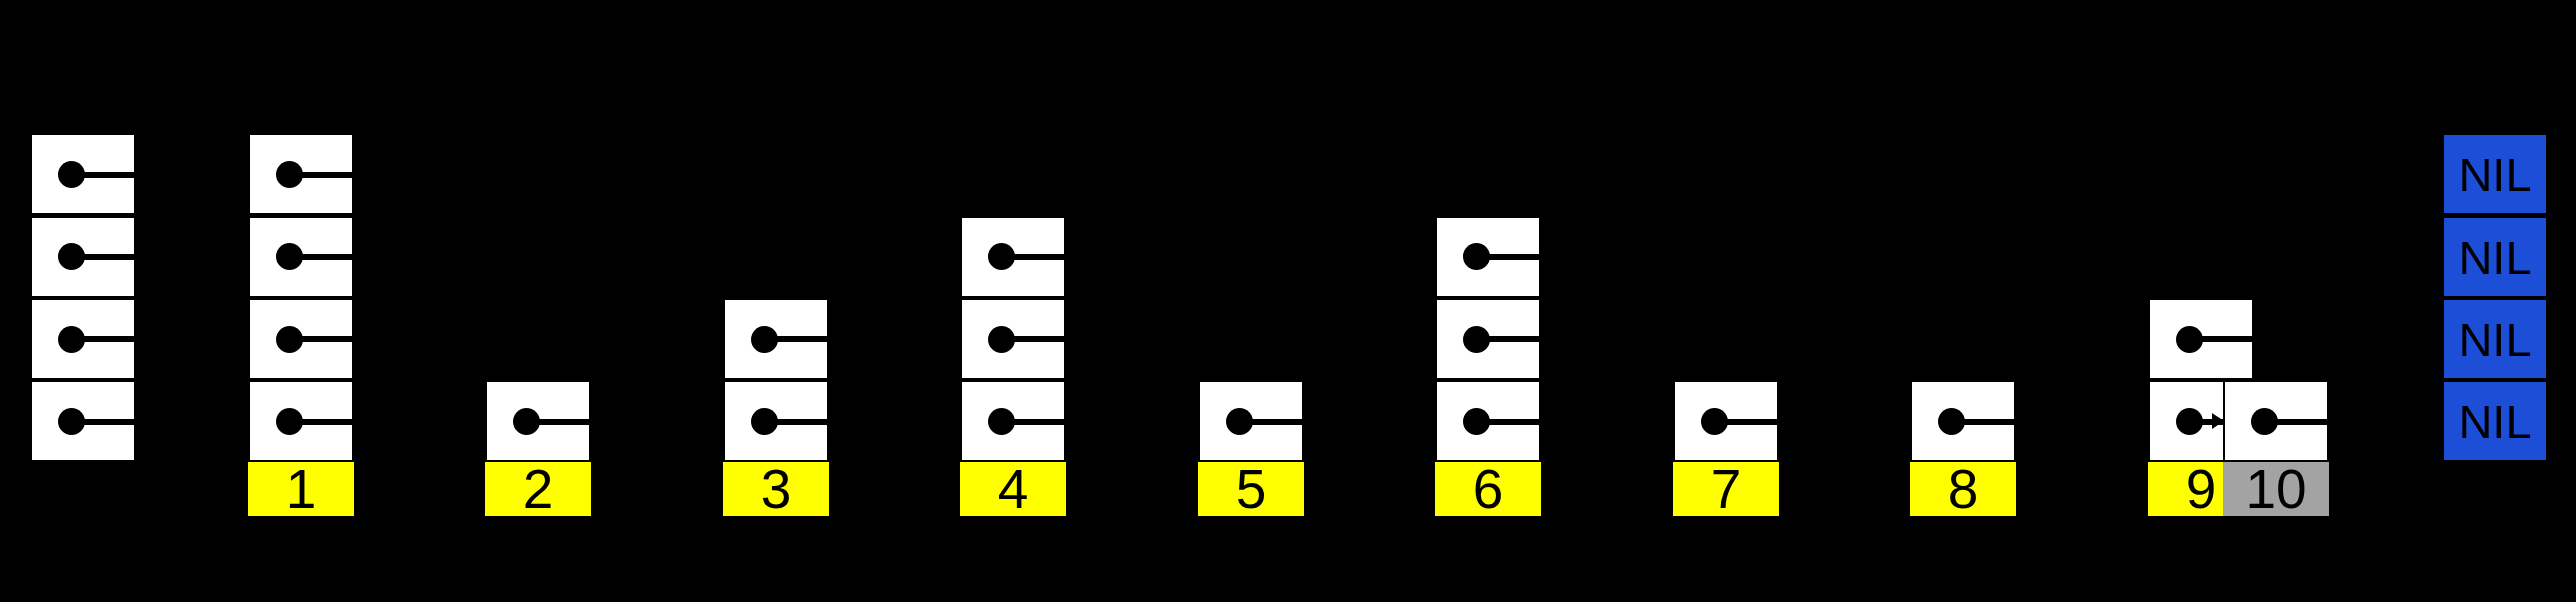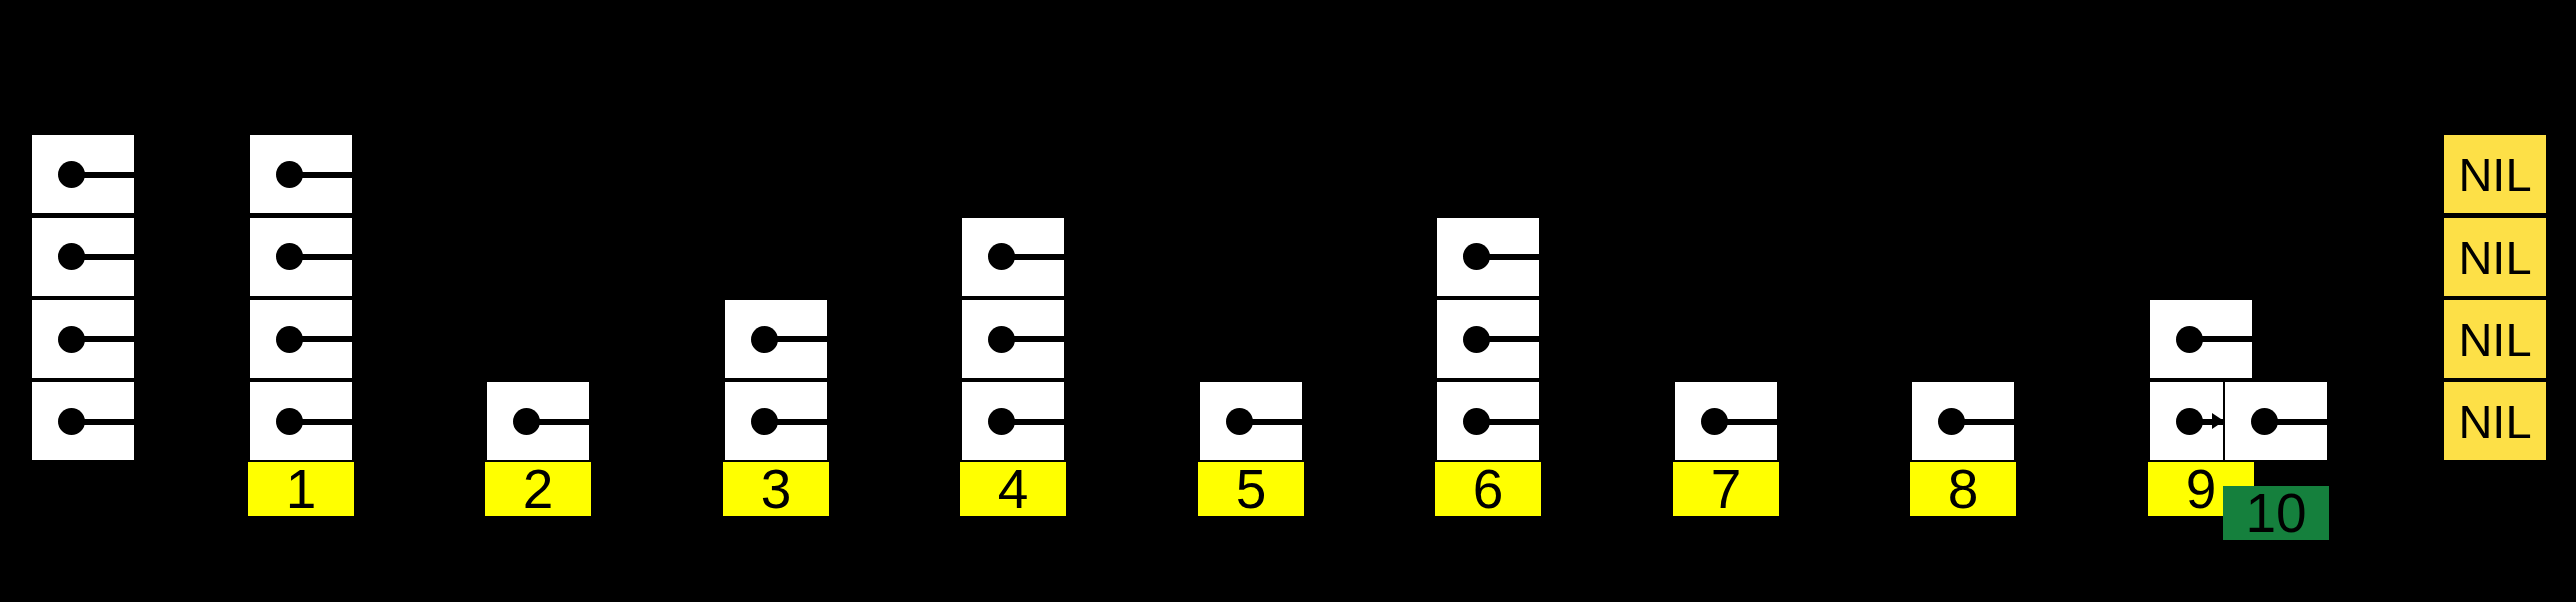--- a/index.html
+++ b/index.html
@@ -21,21 +21,21 @@
   .column {
     position: absolute;
   }
   .cell {
     position: absolute;
     box-sizing: border-box;
     background: #ffffff;
     border: 2.7px solid #000000;
   }
   .cell.nil {
-    background: #fde047;
+    background: #1d4ed8;
     display: flex;
     align-items: center;
     justify-content: center;
   }
   .nil-label {
     font-family: "Liberation Sans", sans-serif;
     font-size: 47px;
     color: #000000;
     line-height: 1;
     letter-spacing: 0px;
@@ -169,21 +169,21 @@
       <div class="dot" style="left: 2176px; top: 408px;"></div>
       <div class="cell" style="left: 2148px; top: 298px; width: 106px; height: 82px;"></div>
       <div class="dot" style="left: 2176px; top: 326px;"></div>
       <div class="key-box" style="left: 2148px; top: 462px; width: 106px; height: 54px; background: rgb(255, 255, 0);">
         <span class="key-label">9</span>
       </div>
     </div>
     <div class="column" style="left: 0px; top: 0px;">
       <div class="cell" style="left: 2223px; top: 380px; width: 106px; height: 82px;"></div>
       <div class="dot" style="left: 2251px; top: 408px;"></div>
-      <div class="key-box" style="left: 2223px; top: 486px; width: 106px; height: 54px; background: #15803d;">
+      <div class="key-box" style="left: 2223px; top: 462px; width: 106px; height: 54px; background: #a3a3a3;">
         <span class="key-label">10</span>
       </div>
     </div>
     <div class="column" style="left: 0px; top: 0px;">
       <div class="cell nil" style="left: 2442px; top: 380px; width: 106px; height: 82px;">
         <span class="nil-label">NIL</span>
       </div>
       <div class="cell nil" style="left: 2442px; top: 298px; width: 106px; height: 82px;">
         <span class="nil-label">NIL</span>
       </div>

